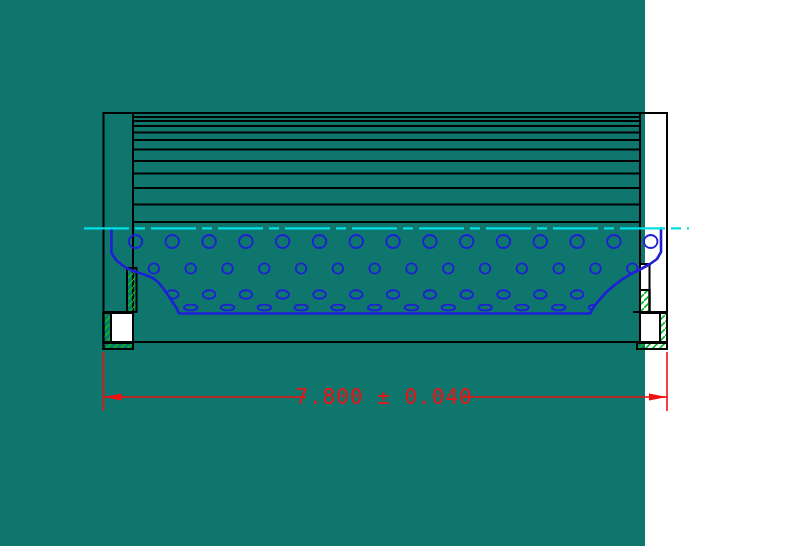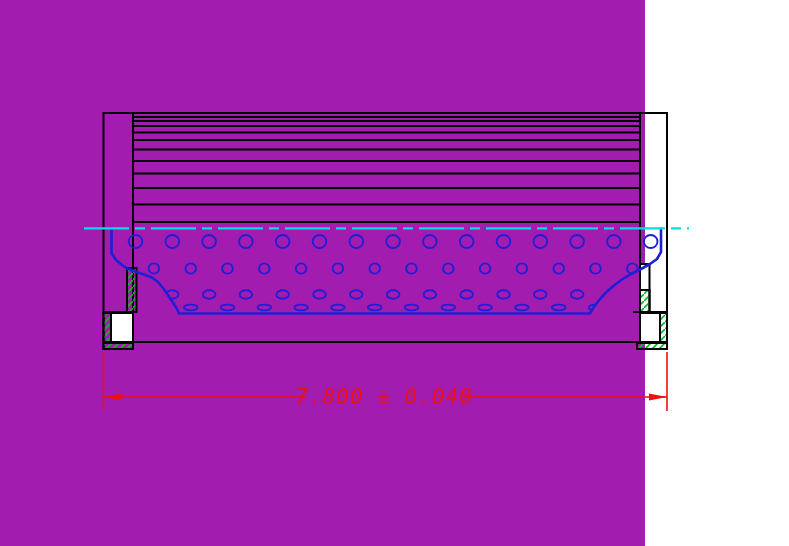--- a/index.html
+++ b/index.html
@@ -2,21 +2,21 @@
 <html><head>
 <meta charset="utf-8">
 <style>
   html, body {
     margin: 0; padding: 0;
     background: #ffffff;
     width: 789px; height: 546px;
     overflow: hidden;
     font-family: "DejaVu Sans", sans-serif;
   }
-  #stage { position: relative; width: 645px; height: 546px; background: #a21caf; font-style: italic; }
+  #stage { position: relative; width: 645px; height: 546px; background: #0f766e; }
   svg { display: block; }
   .dim-text {
     font-family: "DejaVu Sans Mono", "Liberation Mono", monospace;
     font-size: 21px;
     letter-spacing: 1px;
   }
 </style>
 </head>
 <body>
 

